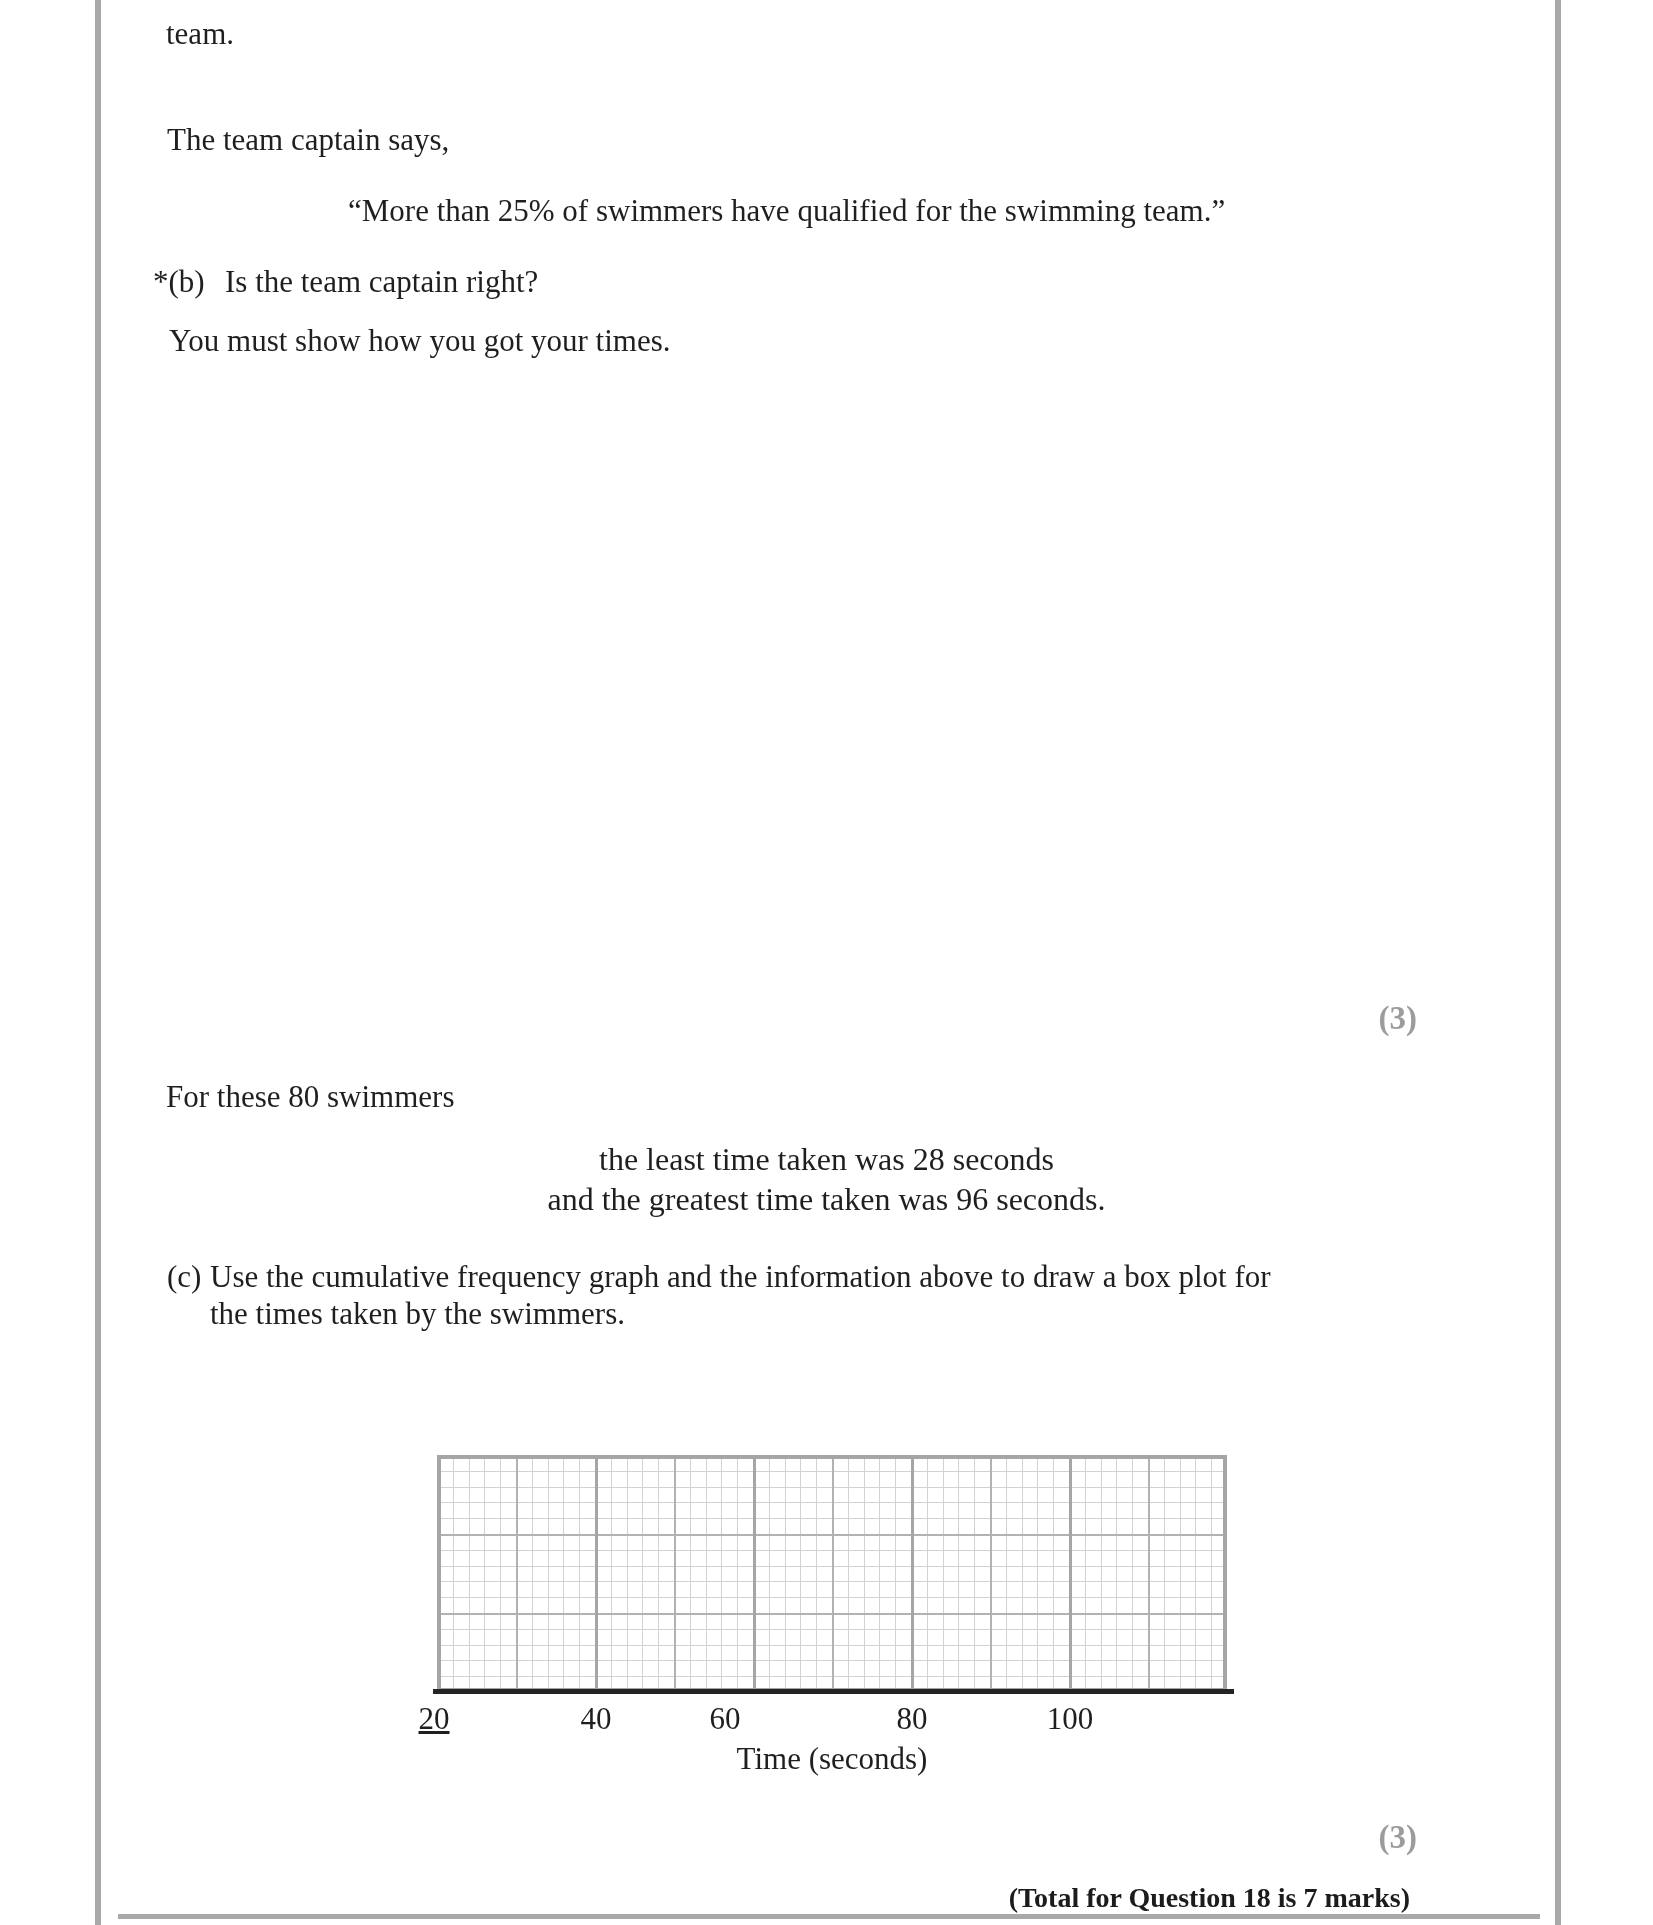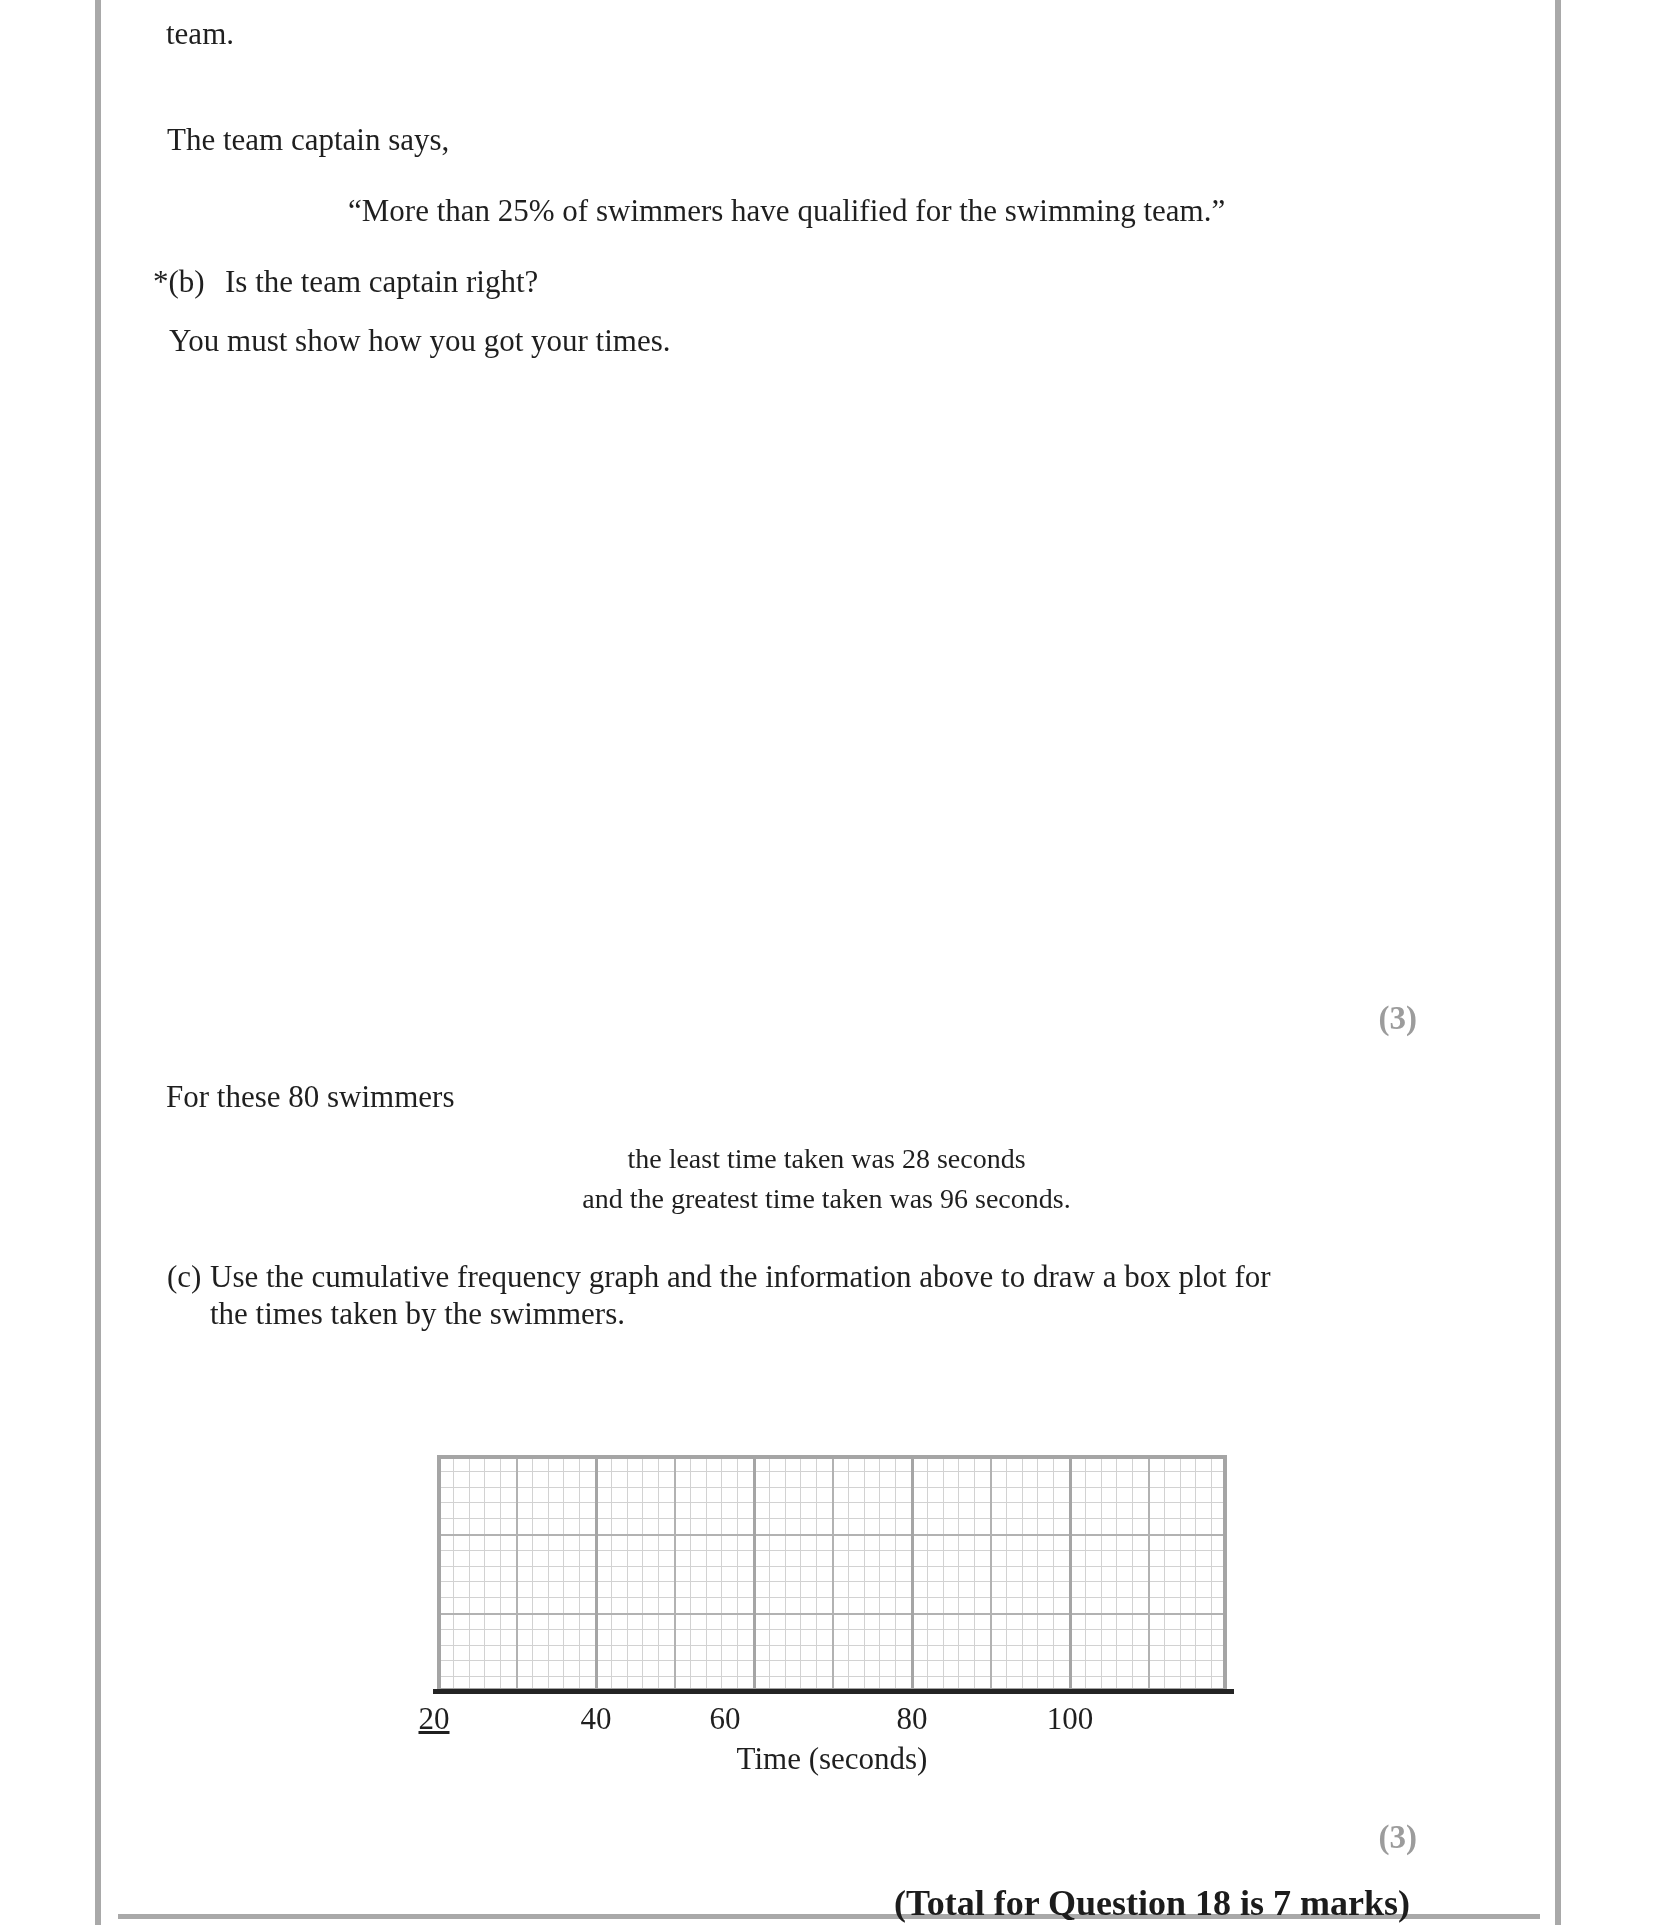--- a/index.html
+++ b/index.html
@@ -53,24 +53,24 @@
     background:var(--axis);
   }
   .tick{
     position:absolute;top:1701px;
     font-size:31px;line-height:36px;
     transform:translateX(-50%);
   }
   .centered-block{
     position:absolute;left:100px;width:1453px;
     text-align:center;
-    font-size:28px;line-height:40px;
+    font-size:32px;line-height:40px;
   }
   .bold-total{
-    font-size:36px;font-weight:bold;color:#1c1c1c;
+    font-size:28px;font-weight:bold;color:#1c1c1c;
     text-align:right;
   }
 </style>
 </head>
 <body>
 
 <div id="page">
 
   <div class="vrule" style="left:95px;"></div>
   <div class="vrule" style="left:1555px;"></div>

